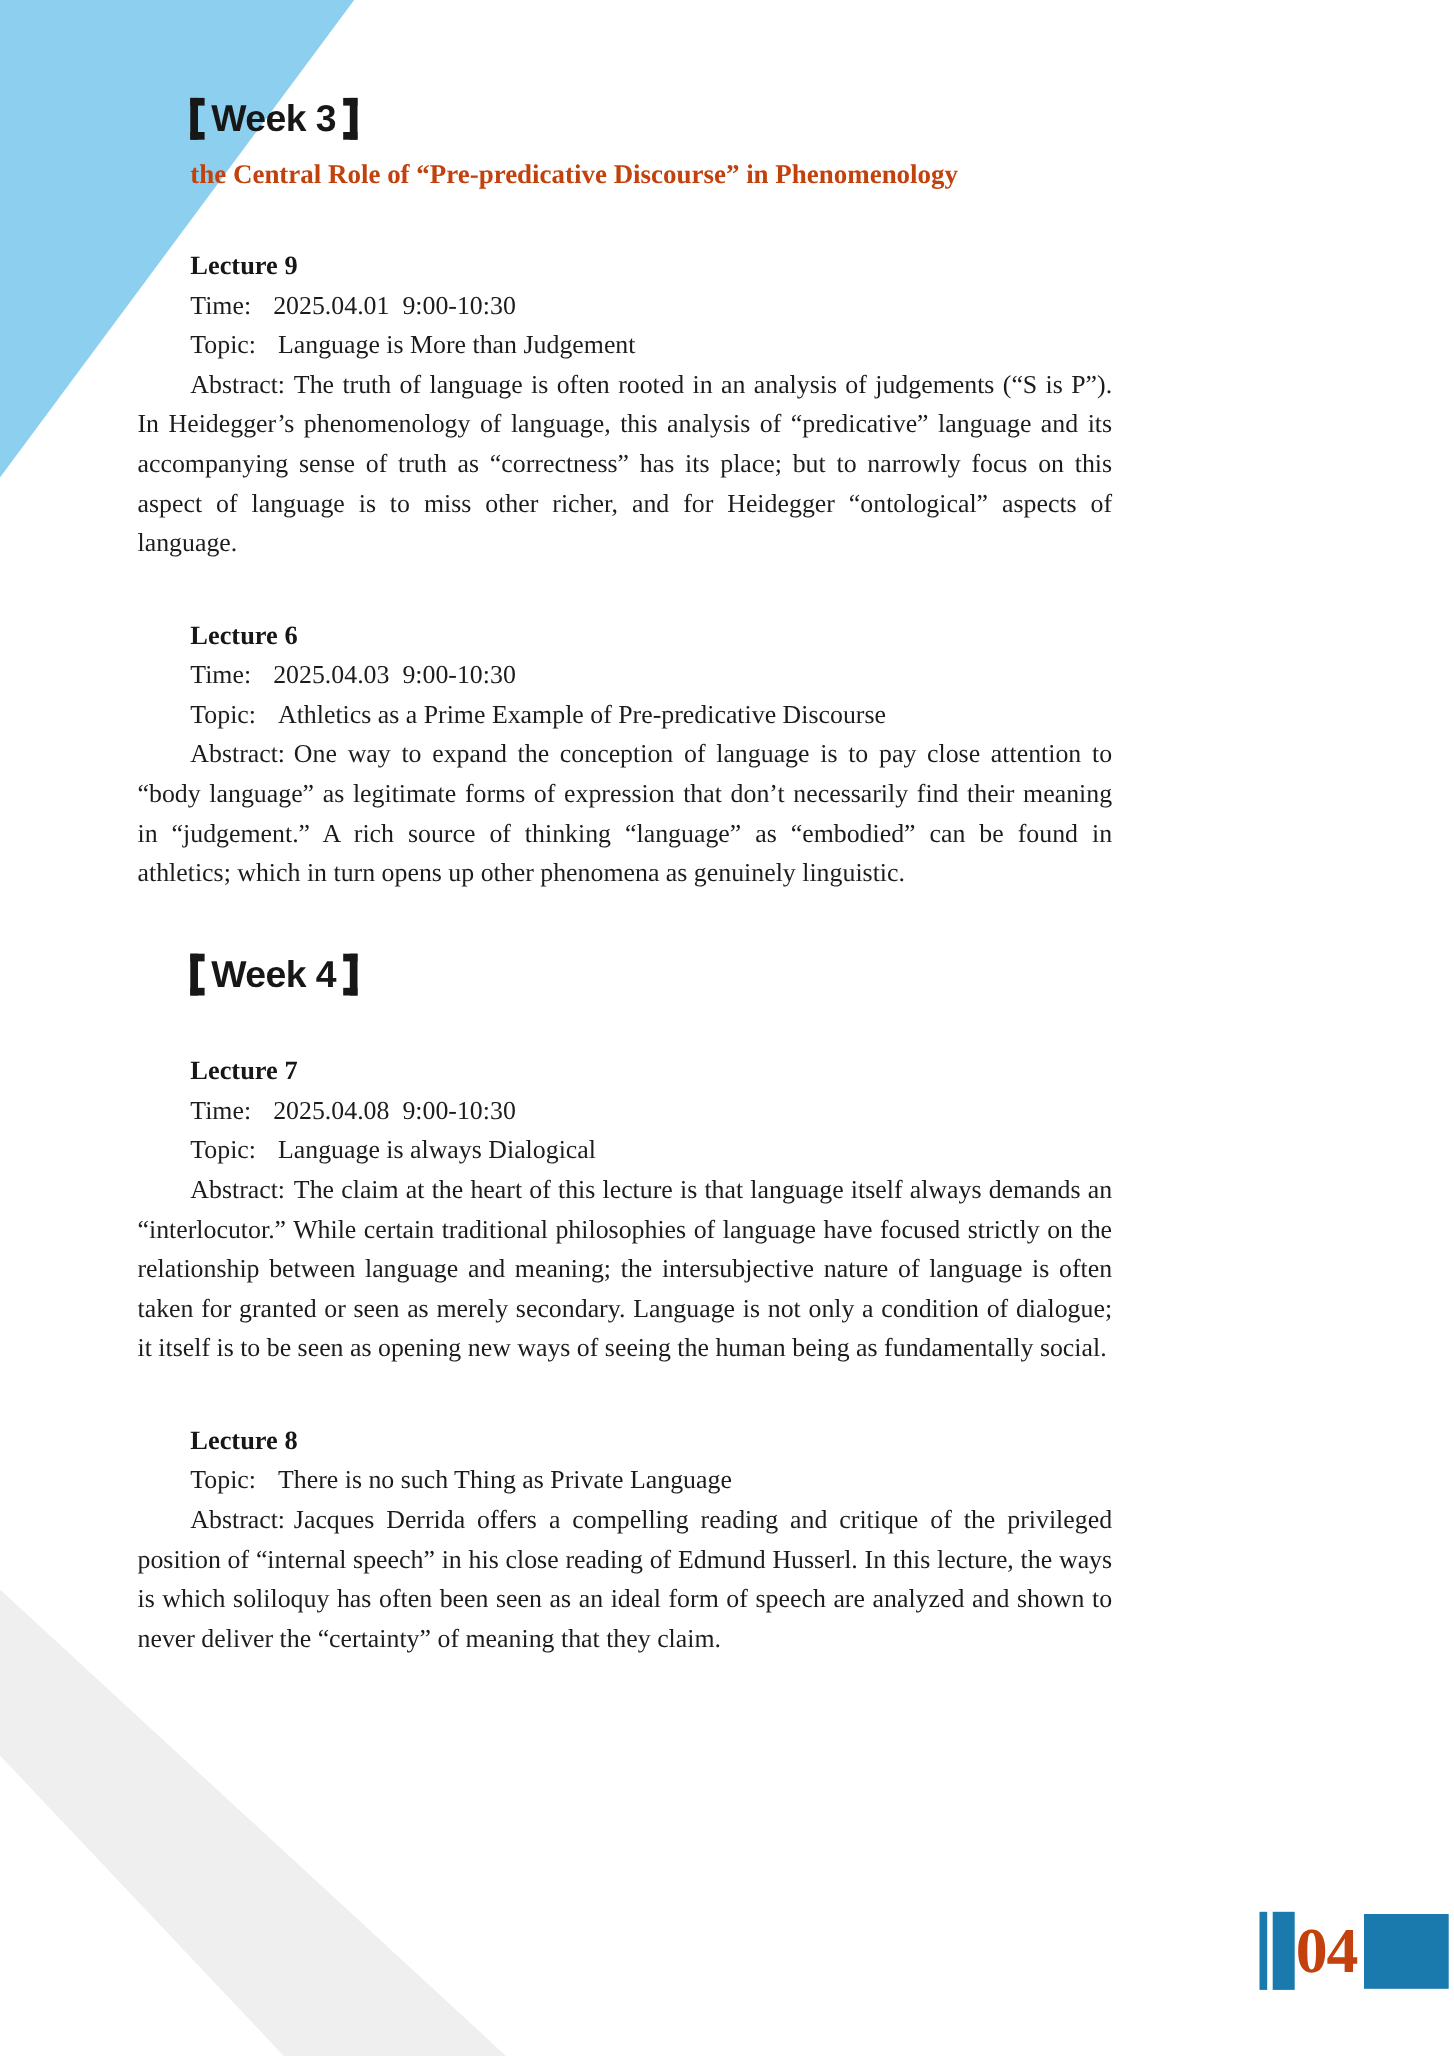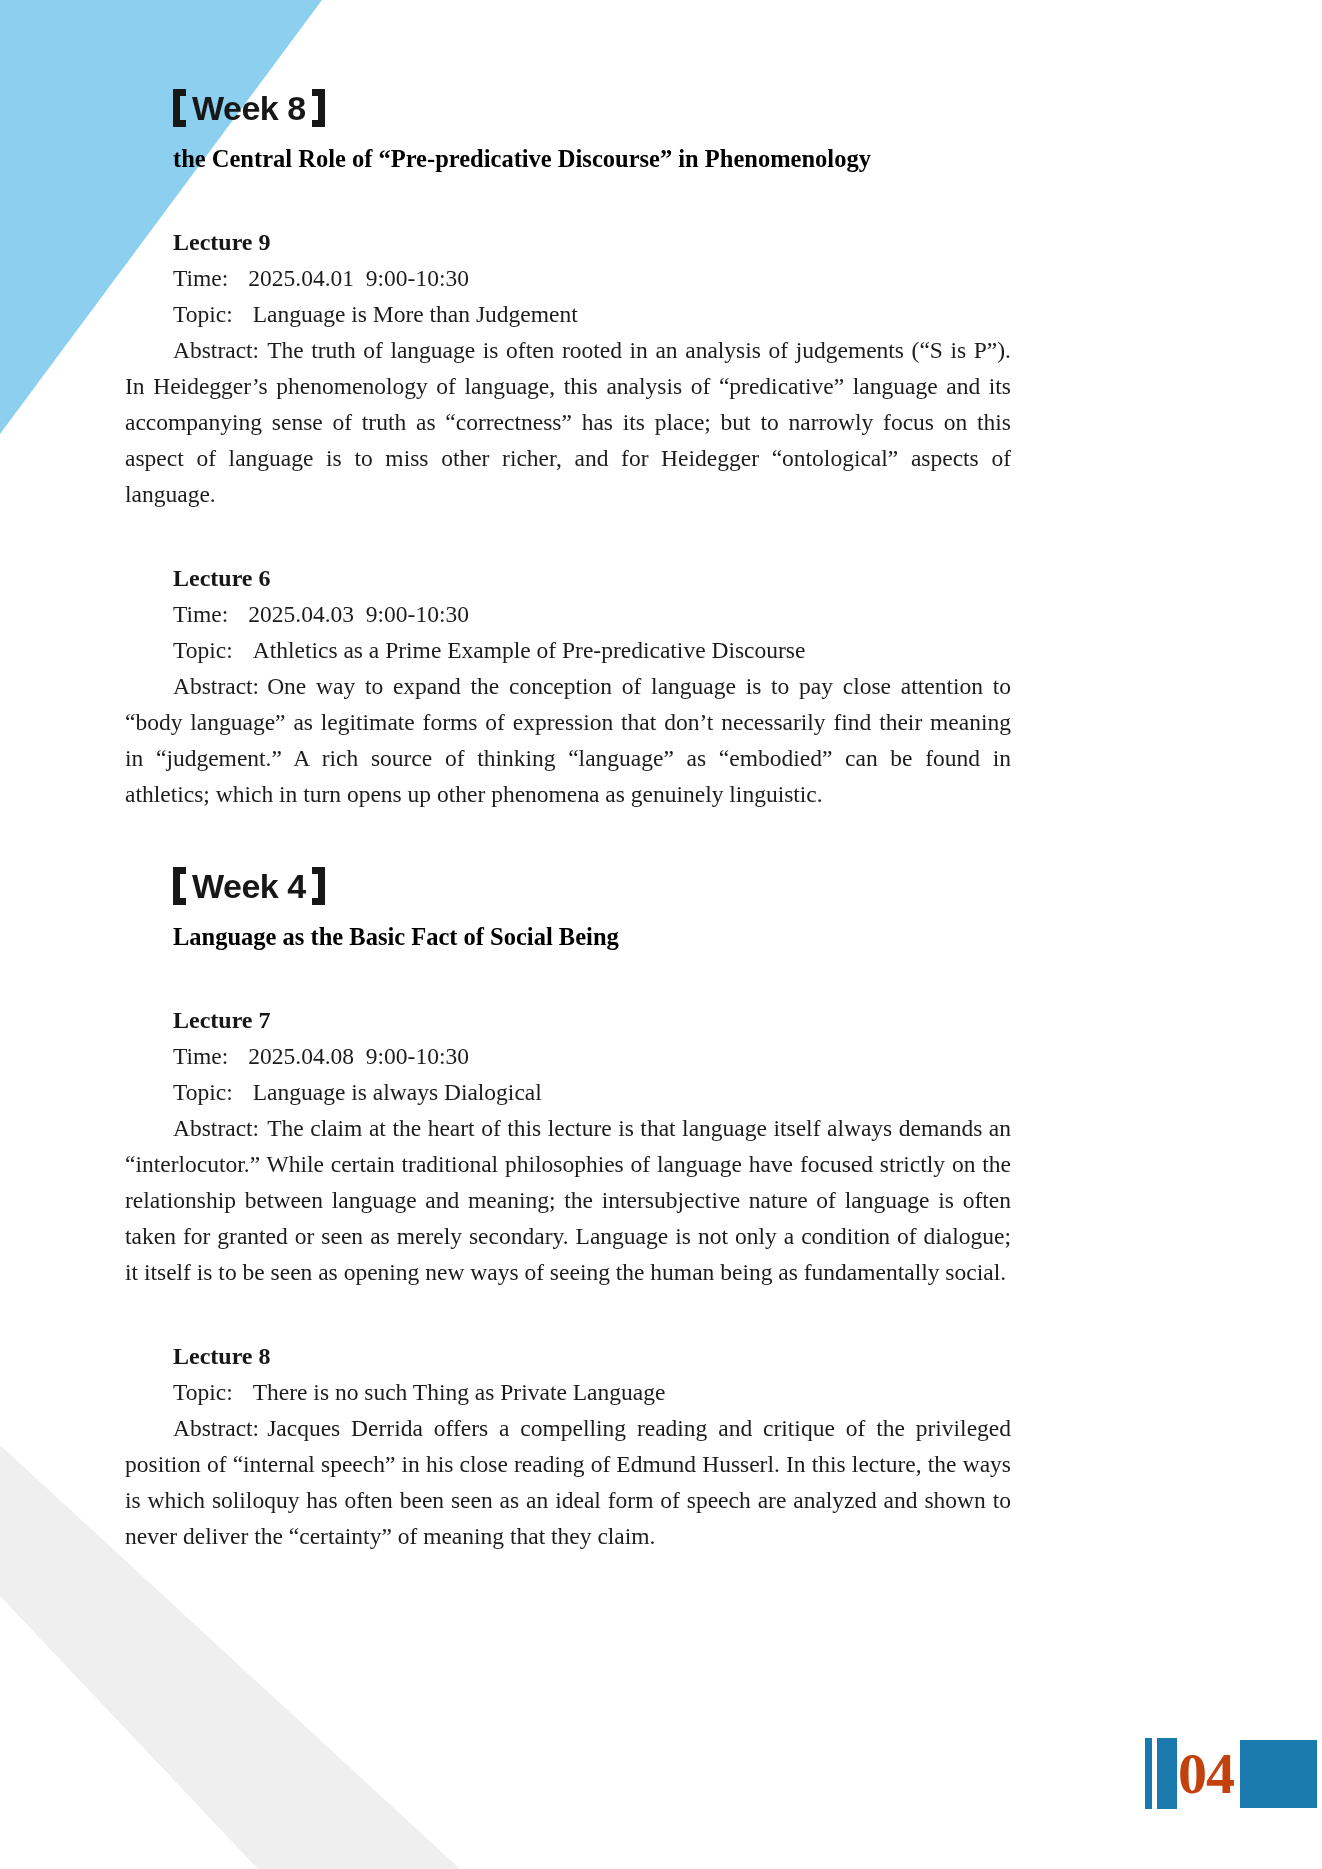--- a/index.html
+++ b/index.html
@@ -38,21 +38,21 @@
   .bracket::before { content:""; position:absolute; top:0; bottom:0; width:7px; background:#171717; }
   .bracket::after  { content:""; position:absolute; left:0; right:0; top:0; bottom:0;
                      border-top:7px solid #171717; border-bottom:7px solid #171717; }
   .bracket-left::before  { left:0; }
   .bracket-left  { margin-right:6px; }
   .bracket-right::before { right:0; }
   .bracket-right { margin-left:6px; }
 
   .week-subtitle {
     margin:12px 0 0; padding-left:48px;
-    font-size:24.5px; line-height:34px; font-weight:bold; color:#000000;
+    font-size:24.5px; line-height:34px; font-weight:bold; color:#c2410c;
   }
 
   .week-4 { margin-top:52px; }
 
   .lecture { margin-top:48px; }
   .lecture-title {
     margin:0; padding-left:48px;
     font-size:24px; line-height:36px; font-weight:bold; color:#171717;
   }
   .meta { margin:0; padding-left:48px; font-size:23.5px; line-height:36px; }
@@ -79,21 +79,21 @@
 <body>
 
 <div class="decor tri-top"></div>
 <div class="decor band-bottom"></div>
 
 <main class="content">
 
   <section class="week week-3">
     <h1 class="week-title">
       <span class="bracket bracket-left"></span>
-      <span>Week 8</span>
+      <span>Week 3</span>
       <span class="bracket bracket-right"></span>
     </h1>
     <h2 class="week-subtitle">the Central Role of “Pre-predicative Discourse” in Phenomenology</h2>
 
     <section class="lecture">
       <h3 class="lecture-title">Lecture 9</h3>
       <p class="meta">
         <span class="meta-label">Time:</span><span class="meta-value">2025.04.01  9:00-10:30</span>
       </p>
       <p class="meta">
@@ -117,21 +117,20 @@
       </p>
     </section>
   </section>
 
   <section class="week week-4">
     <h1 class="week-title">
       <span class="bracket bracket-left"></span>
       <span>Week 4</span>
       <span class="bracket bracket-right"></span>
     </h1>
-    <h2 class="week-subtitle">Language as the Basic Fact of Social Being</h2>
 
     <section class="lecture">
       <h3 class="lecture-title">Lecture 7</h3>
       <p class="meta">
         <span class="meta-label">Time:</span><span class="meta-value">2025.04.08  9:00-10:30</span>
       </p>
       <p class="meta">
         <span class="meta-label">Topic:</span><span class="meta-value">Language is always Dialogical</span>
       </p>
       <p class="abstract">

